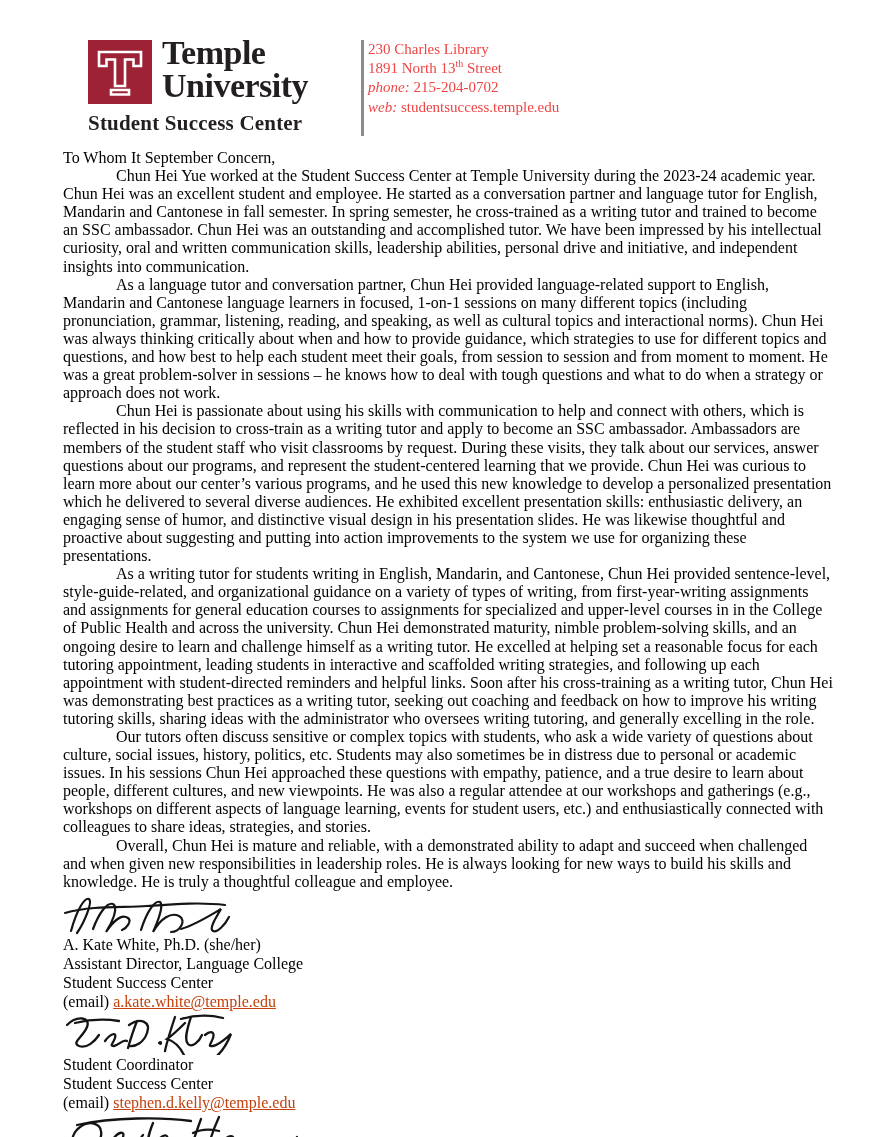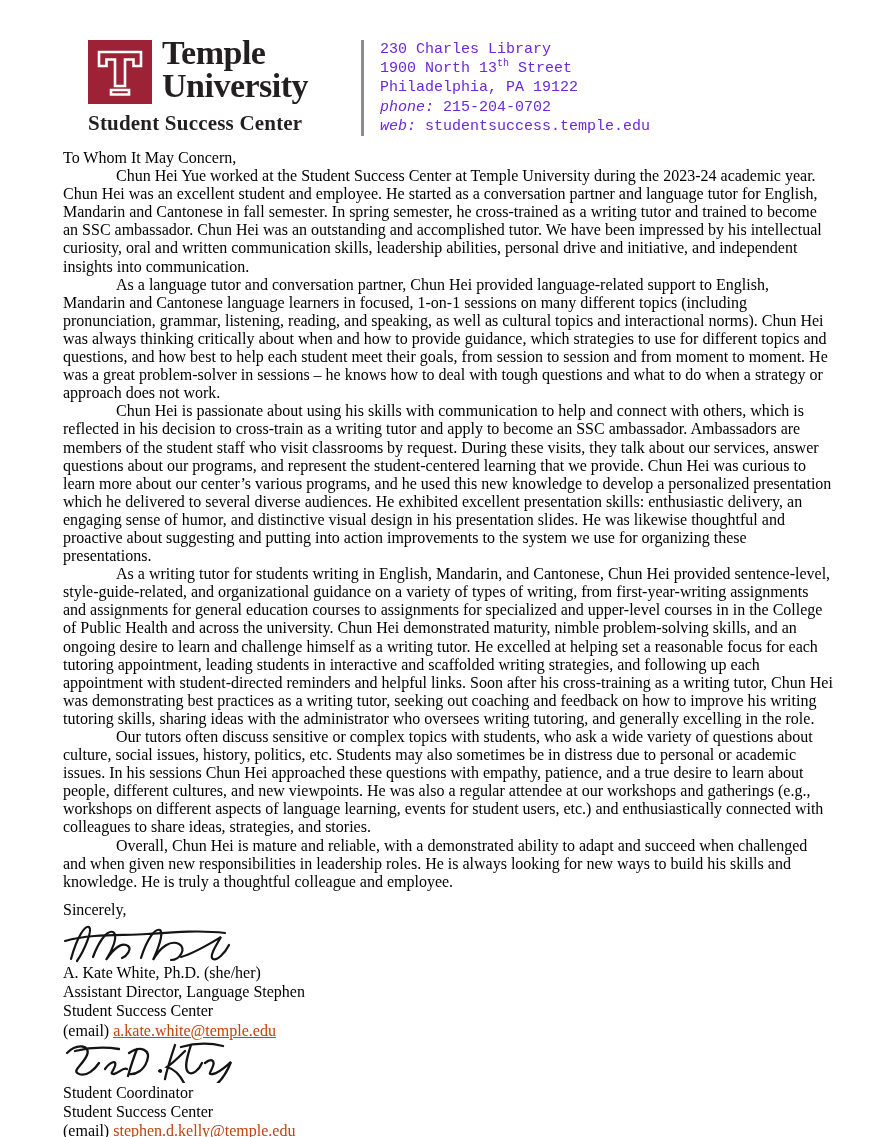--- a/index.html
+++ b/index.html
@@ -23,23 +23,23 @@
   }
   .center-name {
     font-weight: bold; font-size: 21px; color: #231f20;
     margin-top: 7px; letter-spacing: 0.2px;
   }
   .divider {
     position: absolute; left: 361px; top: 40px;
     width: 3px; height: 96px; background: #8c8c8c;
   }
   .contact {
-    position: absolute; left: 380px; top: 40px;
-    font-family: Liberation Mono, monospace;
-    font-size: 15px; line-height: 19.2px; color: #6d28d9;
+    position: absolute; left: 368px; top: 40px;
+    font-family: Liberation Serif, serif;
+    font-size: 15px; line-height: 19.2px; color: #ef4444;
   }
   .contact .lbl { font-style: italic; text-align: right; }
   .contact sup { font-size: 10px; line-height: 0; text-align: center; }
 
   
   .letter {
     position: absolute; left: 63px; top: 149px; width: 770px;
     font-size: 16px; line-height: 18.1px; color: #000;
   }
   .letter p { margin: 0; text-indent: 53px; }
@@ -72,50 +72,48 @@
       <div>University</div>
     </div>
   </div>
   <div class="center-name">Student Success Center</div>
 </div>
 
 <div class="divider"></div>
 
 <div class="contact">
   <div>230 Charles Library</div>
-  <div><span>1900 North 13</span><sup>th</sup><span> Street</span></div>
-  <div>Philadelphia, PA 19122</div>
+  <div><span>1891 North 13</span><sup>th</sup><span> Street</span></div>
   <div><span class="lbl">phone:</span><span> 215-204-0702</span></div>
   <div><span class="lbl">web:</span><span> studentsuccess.temple.edu</span></div>
 </div>
 
 <div class="letter">
-  <p class="salutation">To Whom It May Concern,</p>
+  <p class="salutation">To Whom It September Concern,</p>
   <p>Chun Hei Yue worked at the Student Success Center at Temple University during the 2023-24 academic year. Chun Hei was an excellent student and employee. He started as a conversation partner and language tutor for English, Mandarin and Cantonese in fall semester. In spring semester, he cross-trained as a writing tutor and trained to become an SSC ambassador. Chun Hei was an outstanding and accomplished tutor. We have been impressed by his intellectual curiosity, oral and written communication skills, leadership abilities, personal drive and initiative, and independent insights into communication.</p>
   <p>As a language tutor and conversation partner, Chun Hei provided language-related support to English, Mandarin and Cantonese language learners in focused, 1-on-1 sessions on many different topics (including pronunciation, grammar, listening, reading, and speaking, as well as cultural topics and interactional norms). Chun Hei was always thinking critically about when and how to provide guidance, which strategies to use for different topics and questions, and how best to help each student meet their goals, from session to session and from moment to moment. He was a great problem-solver in sessions – he knows how to deal with tough questions and what to do when a strategy or approach does not work.</p>
   <p>Chun Hei is passionate about using his skills with communication to help and connect with others, which is reflected in his decision to cross-train as a writing tutor and apply to become an SSC ambassador. Ambassadors are members of the student staff who visit classrooms by request. During these visits, they talk about our services, answer questions about our programs, and represent the student-centered learning that we provide. Chun Hei was curious to learn more about our center’s various programs, and he used this new knowledge to develop a personalized presentation which he delivered to several diverse audiences. He exhibited excellent presentation skills: enthusiastic delivery, an engaging sense of humor, and distinctive visual design in his presentation slides. He was likewise thoughtful and proactive about suggesting and putting into action improvements to the system we use for organizing these presentations.</p>
   <p>As a writing tutor for students writing in English, Mandarin, and Cantonese, Chun Hei provided sentence-level, style-guide-related, and organizational guidance on a variety of types of writing, from first-year-writing assignments and assignments for general education courses to assignments for specialized and upper-level courses in in the College of Public Health and across the university. Chun Hei demonstrated maturity, nimble problem-solving skills, and an ongoing desire to learn and challenge himself as a writing tutor. He excelled at helping set a reasonable focus for each tutoring appointment, leading students in interactive and scaffolded writing strategies, and following up each appointment with student-directed reminders and helpful links. Soon after his cross-training as a writing tutor, Chun Hei was demonstrating best practices as a writing tutor, seeking out coaching and feedback on how to improve his writing tutoring skills, sharing ideas with the administrator who oversees writing tutoring, and generally excelling in the role.</p>
   <p>Our tutors often discuss sensitive or complex topics with students, who ask a wide variety of questions about culture, social issues, history, politics, etc. Students may also sometimes be in distress due to personal or academic issues. In his sessions Chun Hei approached these questions with empathy, patience, and a true desire to learn about people, different cultures, and new viewpoints. He was also a regular attendee at our workshops and gatherings (e.g., workshops on different aspects of language learning, events for student users, etc.) and enthusiastically connected with colleagues to share ideas, strategies, and stories.</p>
   <p>Overall, Chun Hei is mature and reliable, with a demonstrated ability to adapt and succeed when challenged and when given new responsibilities in leadership roles. He is always looking for new ways to build his skills and knowledge. He is truly a thoughtful colleague and employee.</p>
-  <p class="closing">Sincerely,</p>
 
   <div class="sigs">
 
     <div class="sig-col c1">
       <svg class="sig-svg" width="170" height="42" viewBox="0 0 170 42">
         <g stroke="#141414" stroke-width="2.2" fill="none" stroke-linecap="round">
           <path d="M8 38 C14 16 22 4 26 6 C30 9 21 30 14 40"></path>
           <path d="M2 20 C30 12 62 15 84 13 C112 11 138 9 162 12"></path>
           <path d="M30 36 C36 20 44 9 50 11 C56 14 49 30 43 39 C51 27 59 21 65 25 C69 28 64 35 59 37"></path>
           <path d="M78 37 C84 18 92 7 97 9 C101 12 95 28 90 39 C98 25 108 19 116 23 C124 27 117 39 108 39"></path>
           <path d="M118 36 C132 32 148 22 158 16 C152 26 146 36 150 38 C154 40 162 32 166 24"></path>
         </g>
       </svg>
       <div class="sig-line">A. Kate White, Ph.D. (she/her)</div>
-      <div class="sig-line">Assistant Director, Language Stephen</div>
+      <div class="sig-line">Assistant Director, Language College</div>
       <div class="sig-line">Student Success Center</div>
       <div class="sig-line"><span>(email) </span><span class="email-link">a.kate.white@temple.edu</span></div>
     </div>
 
     <div class="sig-col c2">
       <svg class="sig-svg" width="205" height="42" viewBox="0 0 205 42">
         <g stroke="#141414" stroke-width="2.3" fill="none" stroke-linecap="round">
           <path d="M4 12 C14 2 28 4 24 14 C20 24 8 30 16 33 C24 36 32 28 36 22"></path>
           <path d="M12 10 C28 6 44 6 56 8"></path>
           <path d="M42 28 C48 20 54 19 52 25 C50 31 46 33 51 33 C56 32 60 26 64 28"></path>

